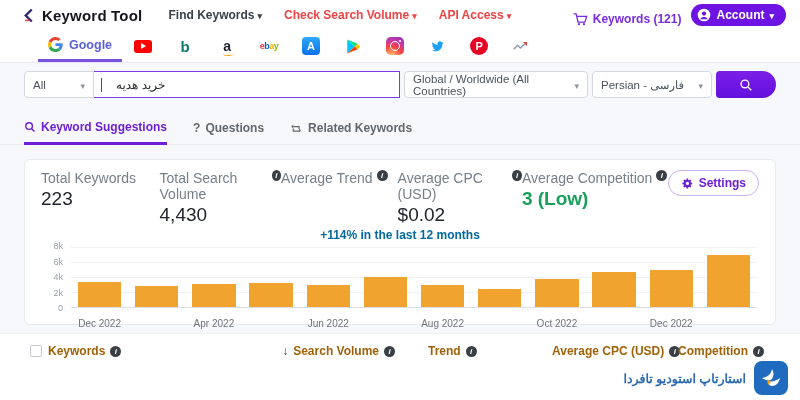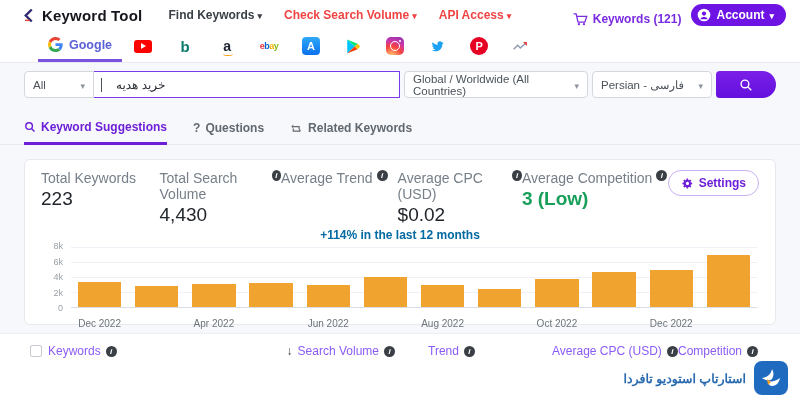--- a/index.html
+++ b/index.html
@@ -89,21 +89,21 @@
   .bar { position:absolute; bottom:1px; background:#F0A32E; }
   .x-labels { position:absolute; left:30px; right:2px; bottom:0; height:18px; }
   .xtick { position:absolute; top:6px; transform:translateX(-50%); font-size:10px; color:#6d747c; white-space:nowrap; }
   .pager { display:flex; justify-content:center; gap:7px; margin-top:3px; }
   .dash { width:27px; height:4px; border-radius:2px; cursor:pointer; }
   .dash.active { background:#5127ae; }
   .dash.idle { background:#c3b2ea; }
 
   
   .table-area { position:absolute; left:0; right:0; top:333px; bottom:0; background:#fff; border-top:1px solid #eef1f4; }
-  .thead { position:relative; height:34px; font-size:12px; font-weight:normal; color:#8b5cf6; }
+  .thead { position:relative; height:34px; font-size:12px; font-weight:bold; color:#a16207; }
   .col { position:absolute; top:0; height:34px; display:flex; align-items:center; gap:5px; cursor:pointer; }
   .checkbox { position:absolute; left:30px; top:11px; width:12px; height:12px; border:1px solid #c6cbd2; border-radius:2px; background:#fff; cursor:pointer; }
   .col-kw { left:48px; }
   .col-sv { left:250px; width:145px; justify-content:flex-end; }
   .sort-down::before { content:"↓"; font-weight:bold; color:#3c424a; }
   .col-trend { left:428px; }
   .col-cpc { left:552px; }
   .col-comp { left:678px; }
 
   

